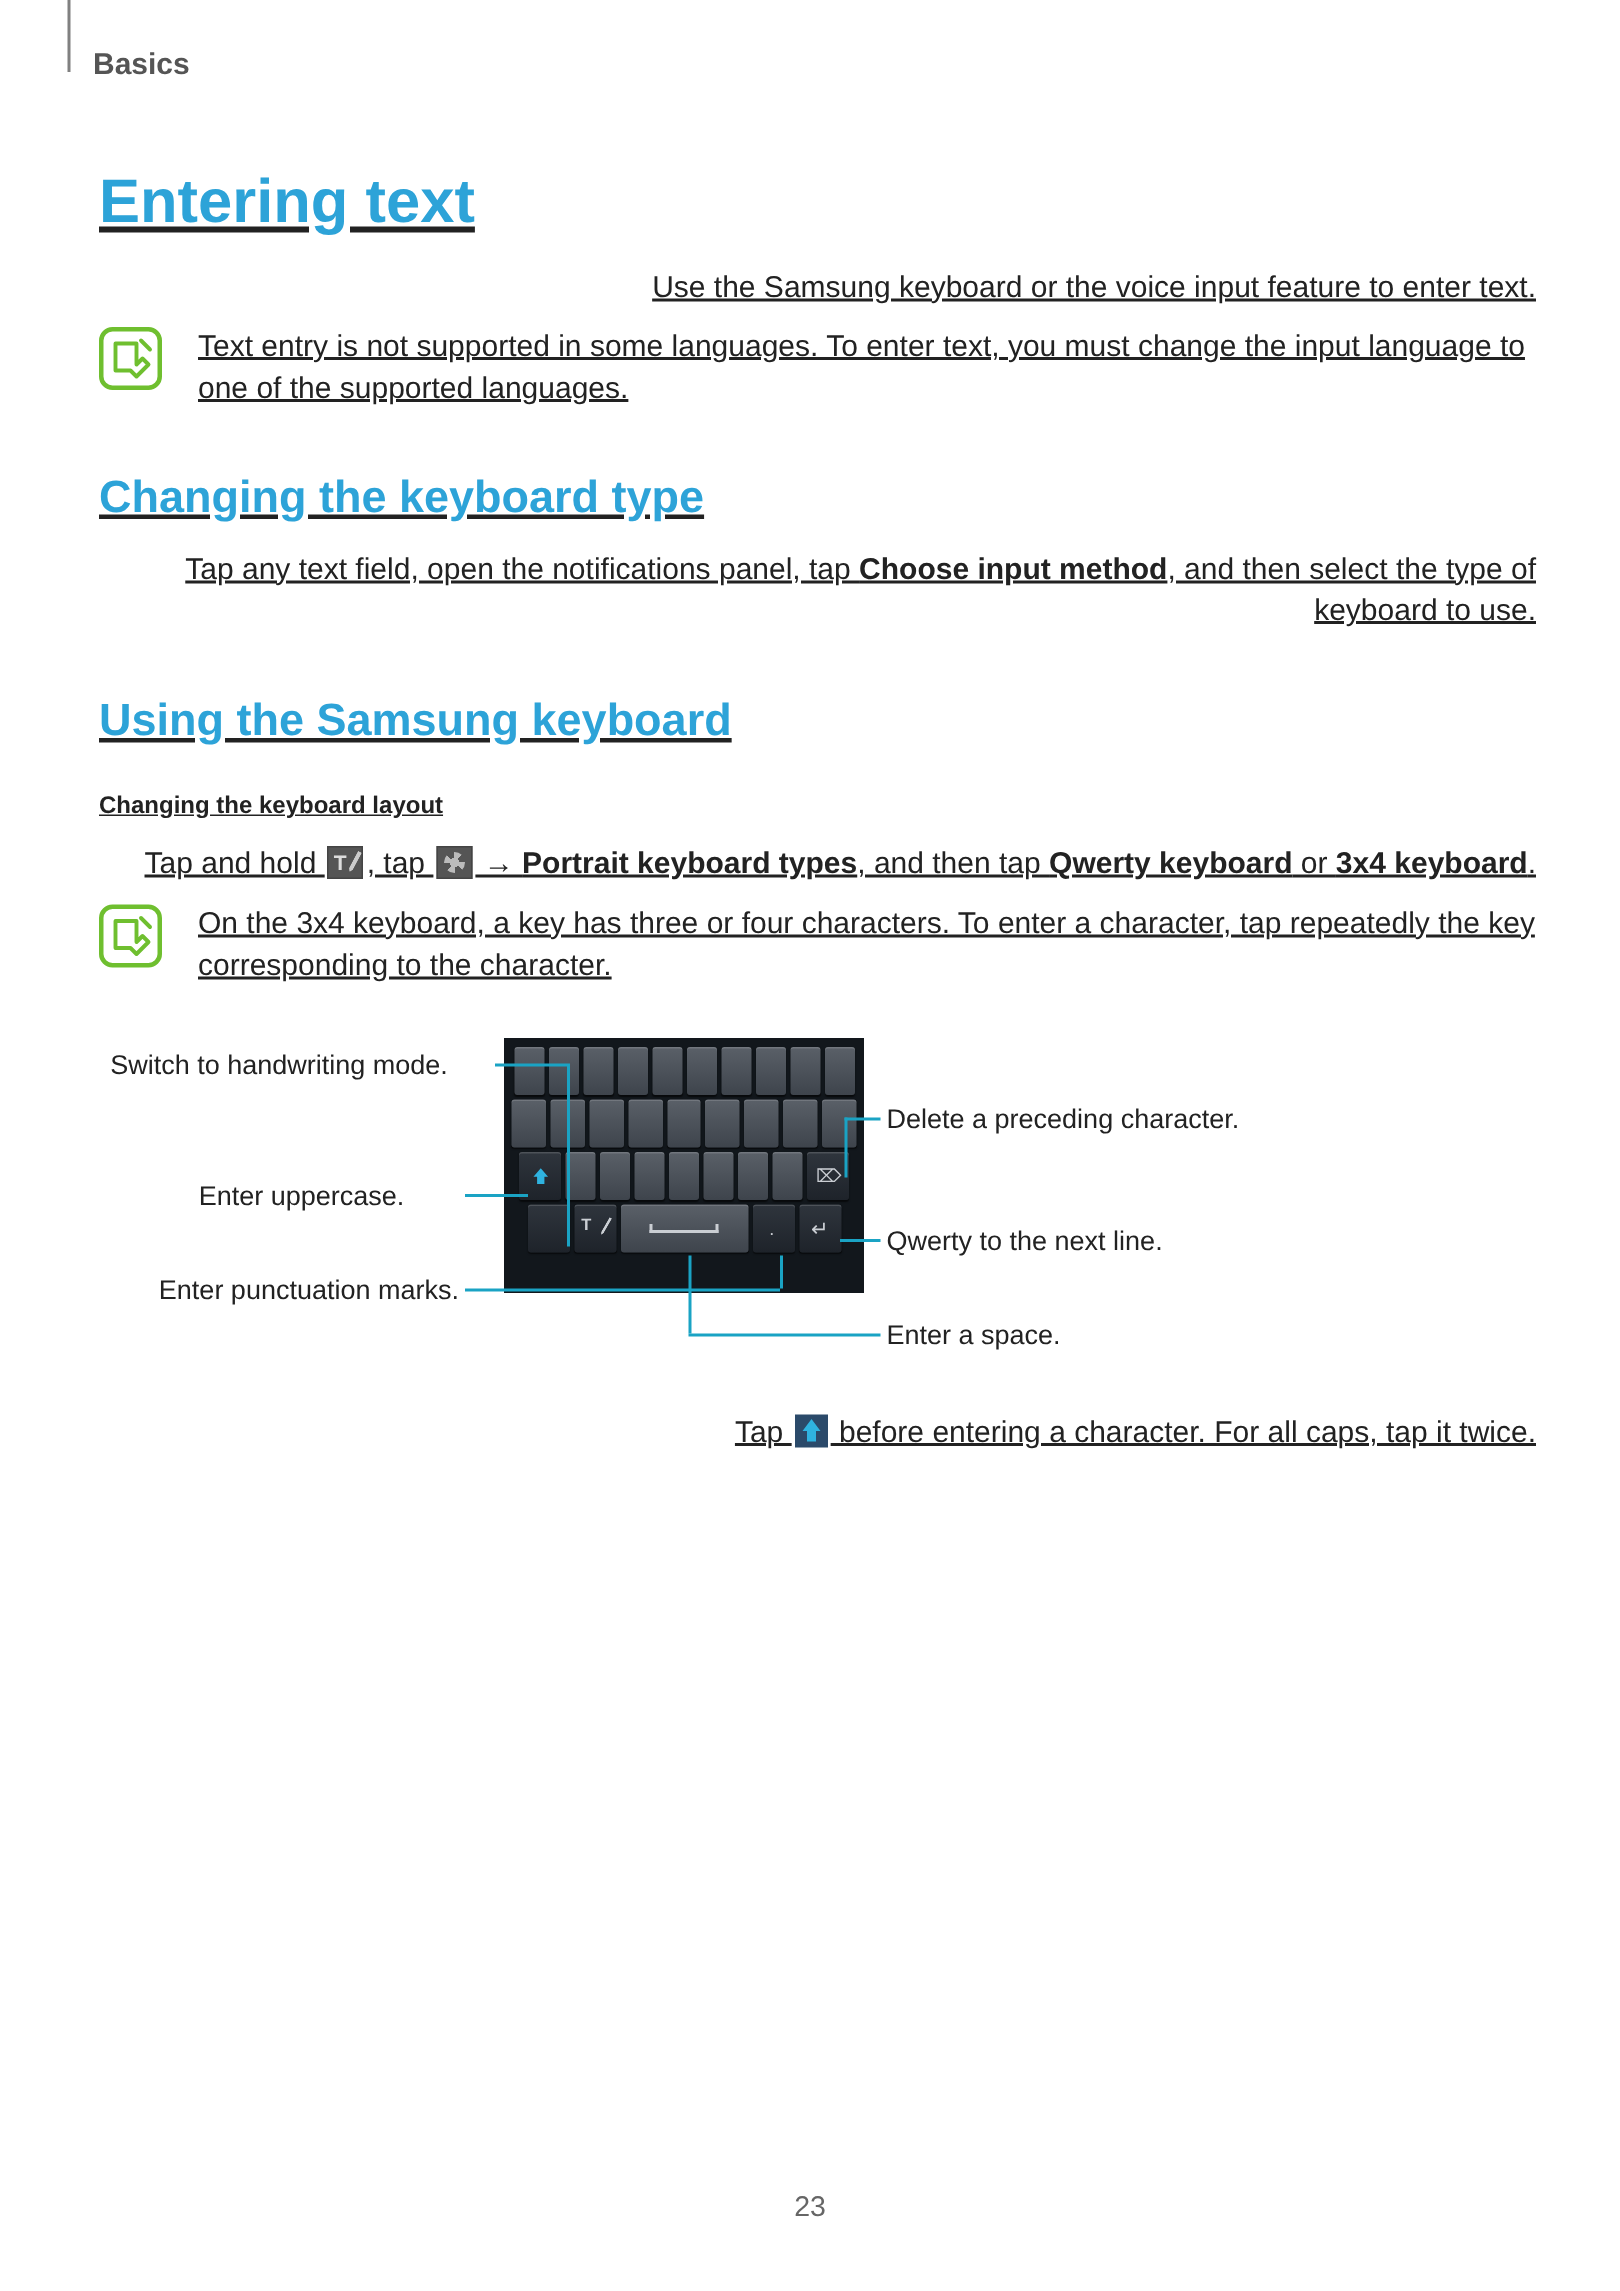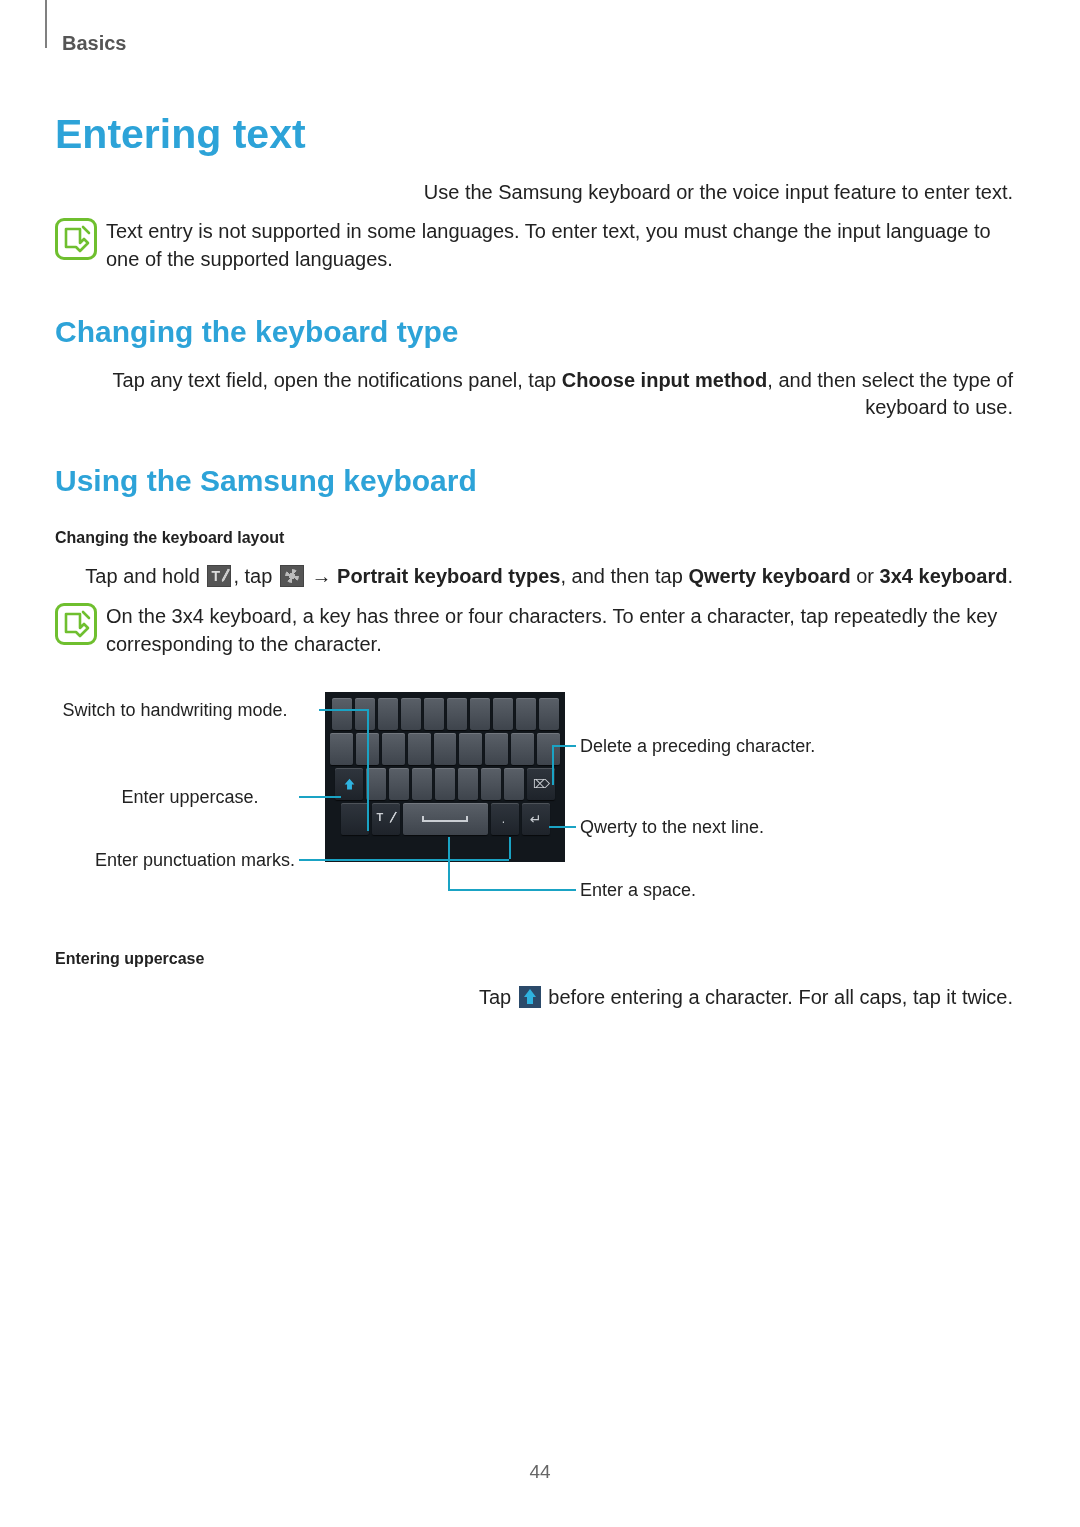--- a/index.html
+++ b/index.html
@@ -24,23 +24,24 @@
     .header {
       position: absolute;
       left: 62px;
       top: 30px;
       font-size: 20px;
       color: #555;
       font-weight: bold;
     }
     .content {
       position: absolute;
-      left: 55px;
+      left: 66px;
       top: 106px;
       width: 958px;
+      text-decoration: underline;
     }
     h1 {
       color: #2da3d8;
       font-size: 41px;
       font-weight: 700;
       margin-bottom: 16px;
     }
     h2 {
       color: #2da3d8;
       font-size: 30px;
@@ -53,21 +54,21 @@
       font-size: 16px;
       font-weight: 700;
       margin-top: 26px;
       margin-bottom: 14px;
     }
     p { margin-bottom: 4px; text-align: right; }
     .para { margin-bottom: 10px; }
     .note-row {
       display: flex;
       align-items: flex-start;
-      gap: 9px;
+      gap: 24px;
       margin-top: 12px;
       margin-bottom: 16px;
     }
     .note-icon {
       width: 42px;
       height: 42px;
       flex-shrink: 0;
       border: 3px solid #6fbf2f;
       border-radius: 9px;
       position: relative;
@@ -325,21 +326,20 @@
     <div class="line line-v" style="left:497px; top:53px; height:40px;"></div>
 
     <div class="callout" style="left:525px; top:123px;">Qwerty to the next line.</div>
     <div class="line line-h" style="left:494px; top:134px; width:27px;"></div>
 
     <div class="callout" style="left:525px; top:186px;">Enter a space.</div>
     <div class="line line-h" style="left:393px; top:197px; width:128px;"></div>
     <div class="line line-v" style="left:393px; top:145px; height:52px;"></div>
   </div>
 
-  <h3>Entering uppercase</h3>
   <p class="para">
     <span>Tap </span><span class="inline-shift"><svg width="16" height="18" viewBox="0 0 16 18">
           <path d="M8 1 L14 9 L11 9 L11 16 L5 16 L5 9 L2 9 Z" fill="#2fb3e0"></path>
         </svg></span><span> before entering a character. For all caps, tap it twice.</span>
   </p>
 </div>
 
-<div class="page-num">44</div>
+<div class="page-num">23</div>
 
 </body></html>

